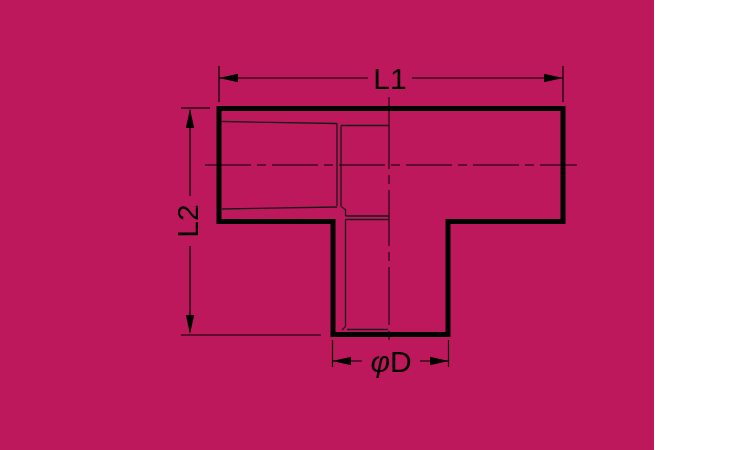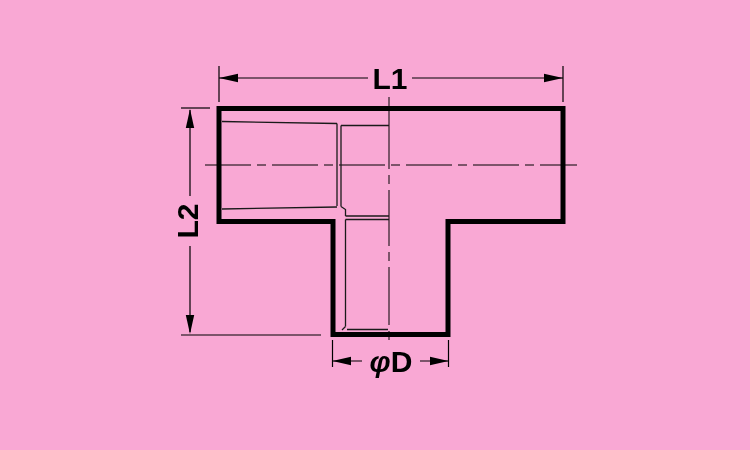--- a/index.html
+++ b/index.html
@@ -1,22 +1,21 @@
 <!DOCTYPE html>
 <html><head>
 <meta charset="utf-8">
 <style>
   html,body{margin:0;padding:0;background:#ffffff;}
   .canvas{
     position:relative;
-    width:750px;height:450px;
-    background:#f9a8d4;
+    width:654px;height:450px;
+    background:#be185d;
     overflow:hidden;
     font-family:"Liberation Sans", sans-serif;
-    font-weight:bold;
   }
   svg{display:block;}
   .thick{fill:none;stroke:#000000;stroke-width:5;stroke-linejoin:miter;}
   .thin{fill:none;stroke:#1a1a1a;stroke-width:1.3;}
   .dim{fill:none;stroke:#000000;stroke-width:1.2;}
   .cline{fill:none;stroke:#000000;stroke-width:1;}
   .arrow{fill:#000000;stroke:none;}
   .dimtext{
     font-family:"Liberation Sans", sans-serif;
     font-size:30px;

